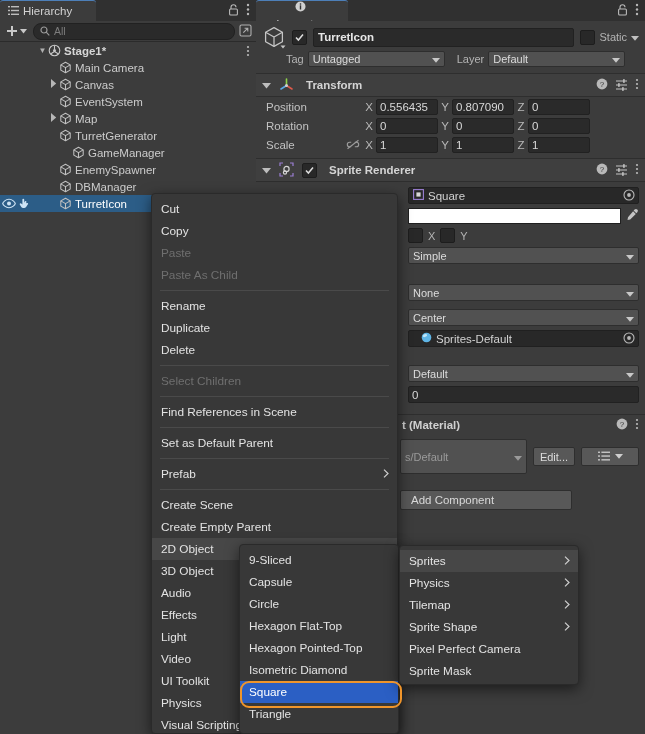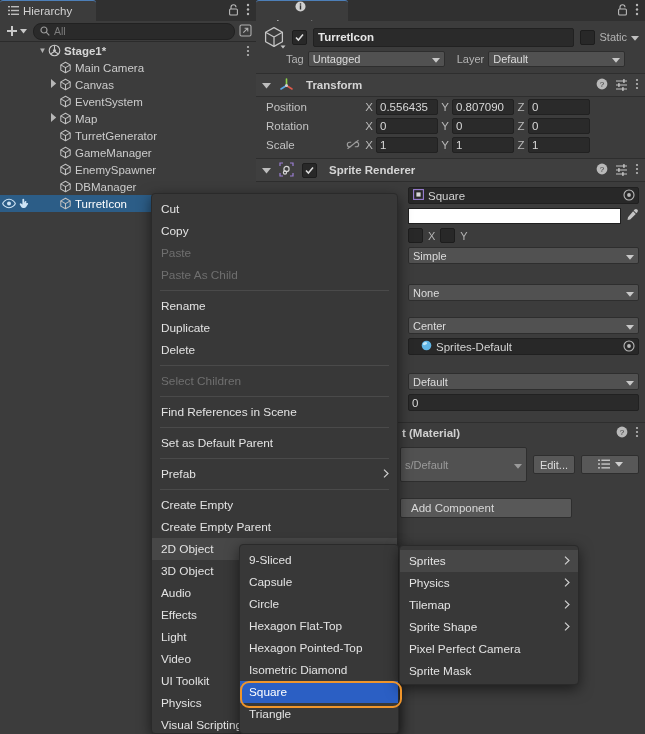--- a/index.html
+++ b/index.html
@@ -253,21 +253,21 @@
           <div class="hrow" style="padding-left: 48px;">
             <span class="twirl"></span>
             <span class="gobj-icon"><svg width="13" height="13" viewBox="0 0 13 13">
                 <g fill="none" stroke="#c1c1c1" stroke-width="1.05" stroke-linejoin="round">
                   <path d="M6.5 1.2l4.7 2.7v5.2L6.5 11.8 1.8 9.1V3.9z"></path>
                   <path d="M1.8 3.9L6.5 6.6m0 0l4.7-2.7M6.5 6.6v5.2"></path>
                 </g>
               </svg></span>
             <span>TurretGenerator</span>
           </div>
-          <div class="hrow" style="padding-left: 48px;">
+          <div class="hrow" style="padding-left: 61px;">
             <span class="twirl"></span>
             <span class="gobj-icon"><svg width="13" height="13" viewBox="0 0 13 13">
                 <g fill="none" stroke="#c1c1c1" stroke-width="1.05" stroke-linejoin="round">
                   <path d="M6.5 1.2l4.7 2.7v5.2L6.5 11.8 1.8 9.1V3.9z"></path>
                   <path d="M1.8 3.9L6.5 6.6m0 0l4.7-2.7M6.5 6.6v5.2"></path>
                 </g>
               </svg></span>
             <span>GameManager</span>
           </div>
           <div class="hrow" style="padding-left: 48px;">
@@ -589,21 +589,21 @@
           <span class="flipbox"></span>
           <span class="lbl">Y</span>
         </div>
 
         <div class="dd" style="width:100%;height:17px;margin-bottom:20px;">
           <span>Simple</span>
           <span class="arrow"><svg width="8" height="5" viewBox="0 0 8 5">
                 <path d="M0 0h8L4 4.8z" fill="#c8c8c8"></path>
               </svg></span>
         </div>
-        <div class="dd" style="width:100%;height:17px;margin-bottom:16px;">
+        <div class="dd" style="width:100%;height:17px;margin-bottom:8px;">
           <span>None</span>
           <span class="arrow"><svg width="8" height="5" viewBox="0 0 8 5">
                 <path d="M0 0h8L4 4.8z" fill="#c8c8c8"></path>
               </svg></span>
         </div>
         <div class="dd" style="width:100%;height:17px;margin-bottom:4px;">
           <span>Center</span>
           <span class="arrow"><svg width="8" height="5" viewBox="0 0 8 5">
                 <path d="M0 0h8L4 4.8z" fill="#c8c8c8"></path>
               </svg></span>
@@ -728,21 +728,21 @@
         </div>
         <div class="msep"></div>
         <div class="mi">
           <span>Prefab</span>
           <span class="sub"><svg width="6" height="9" viewBox="0 0 6 9">
               <path d="M1 .6l4 3.9-4 3.9" fill="none" stroke="#cfcfcf" stroke-width="1.2"></path>
             </svg></span>
         </div>
         <div class="msep"></div>
         <div class="mi">
-          <span>Create Empty</span>
+          <span>Create Scene</span>
         </div>
         <div class="mi">
           <span>Create Empty Parent</span>
         </div>
         <div class="mi hot">
           <span>2D Object</span>
         </div>
         <div class="mi">
           <span>3D Object</span>
         </div>

